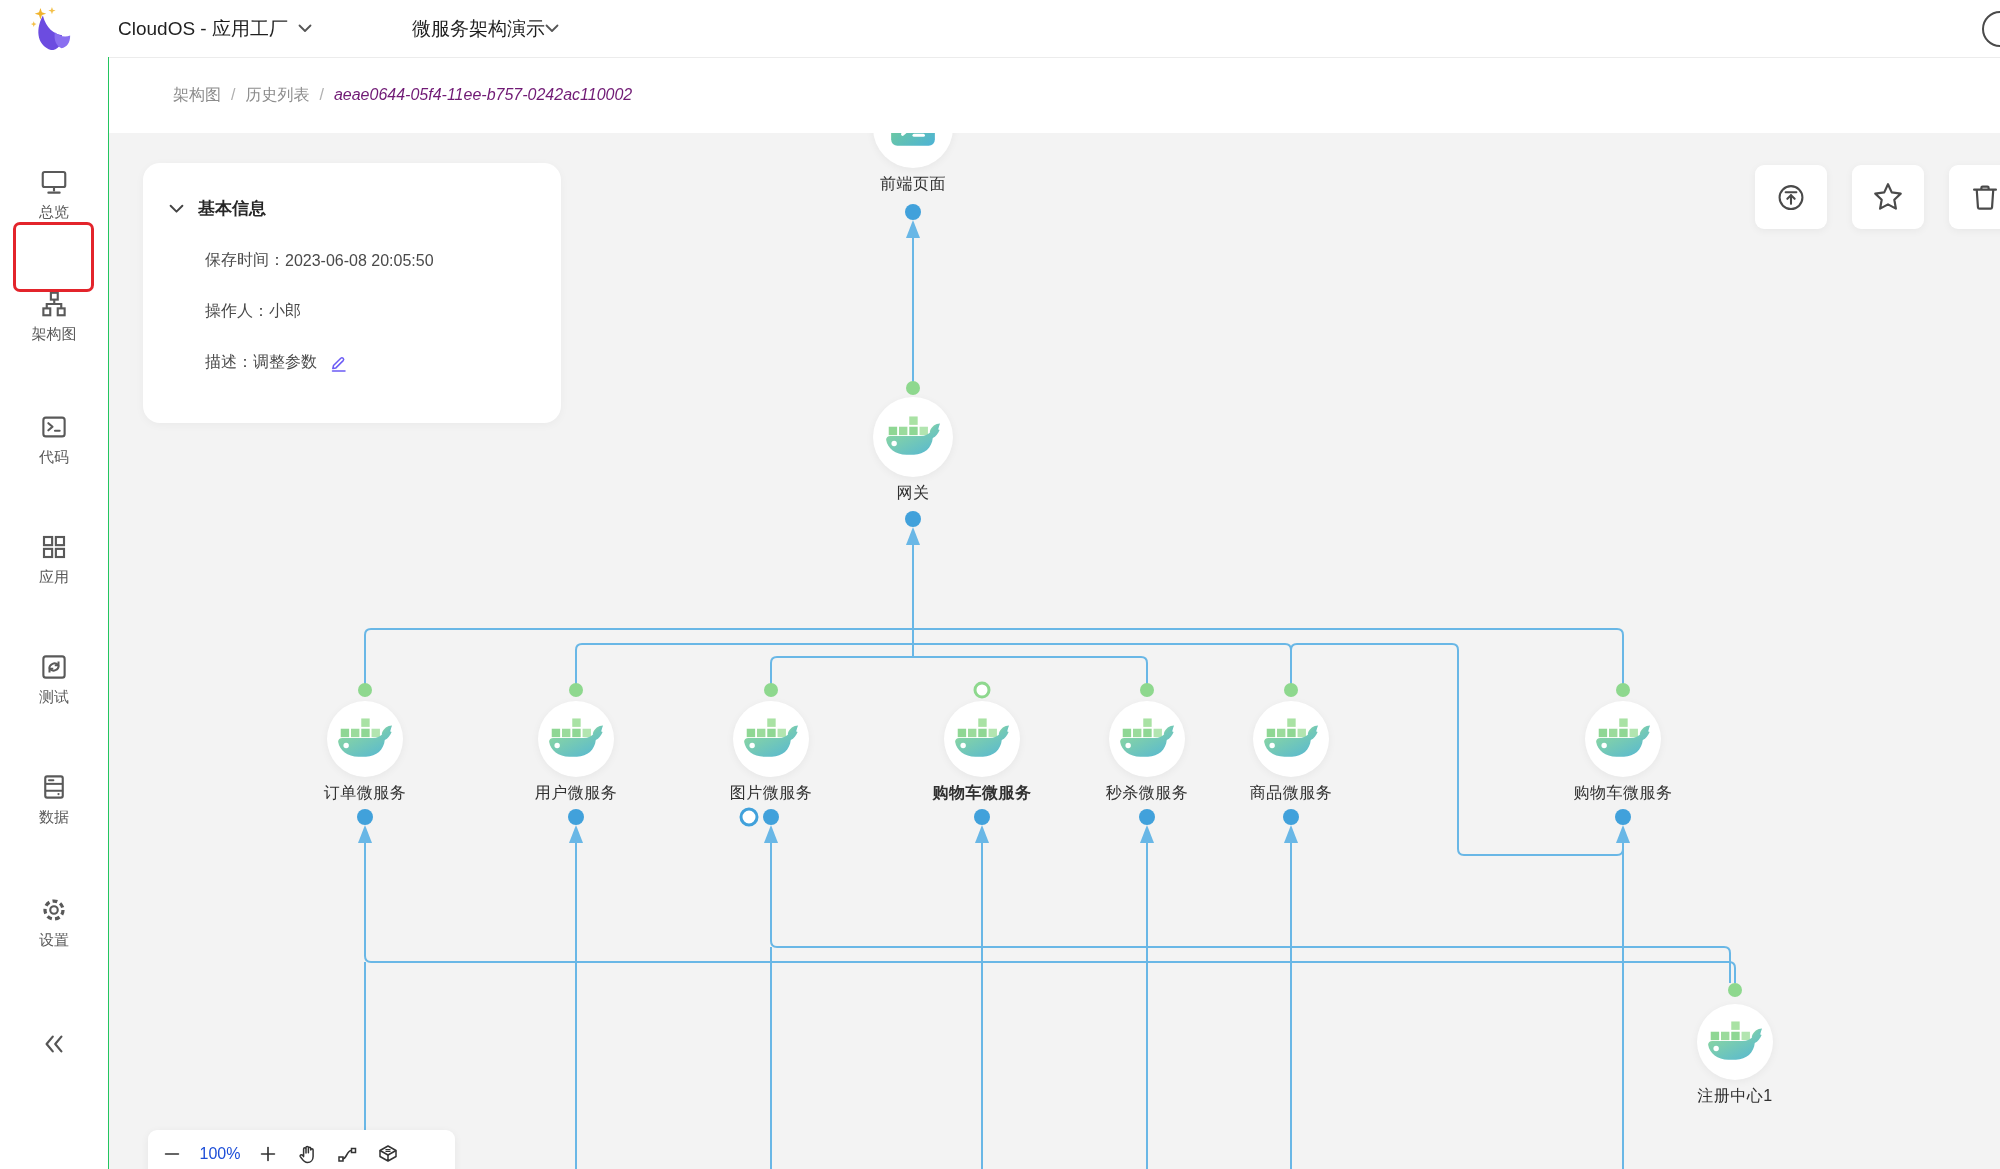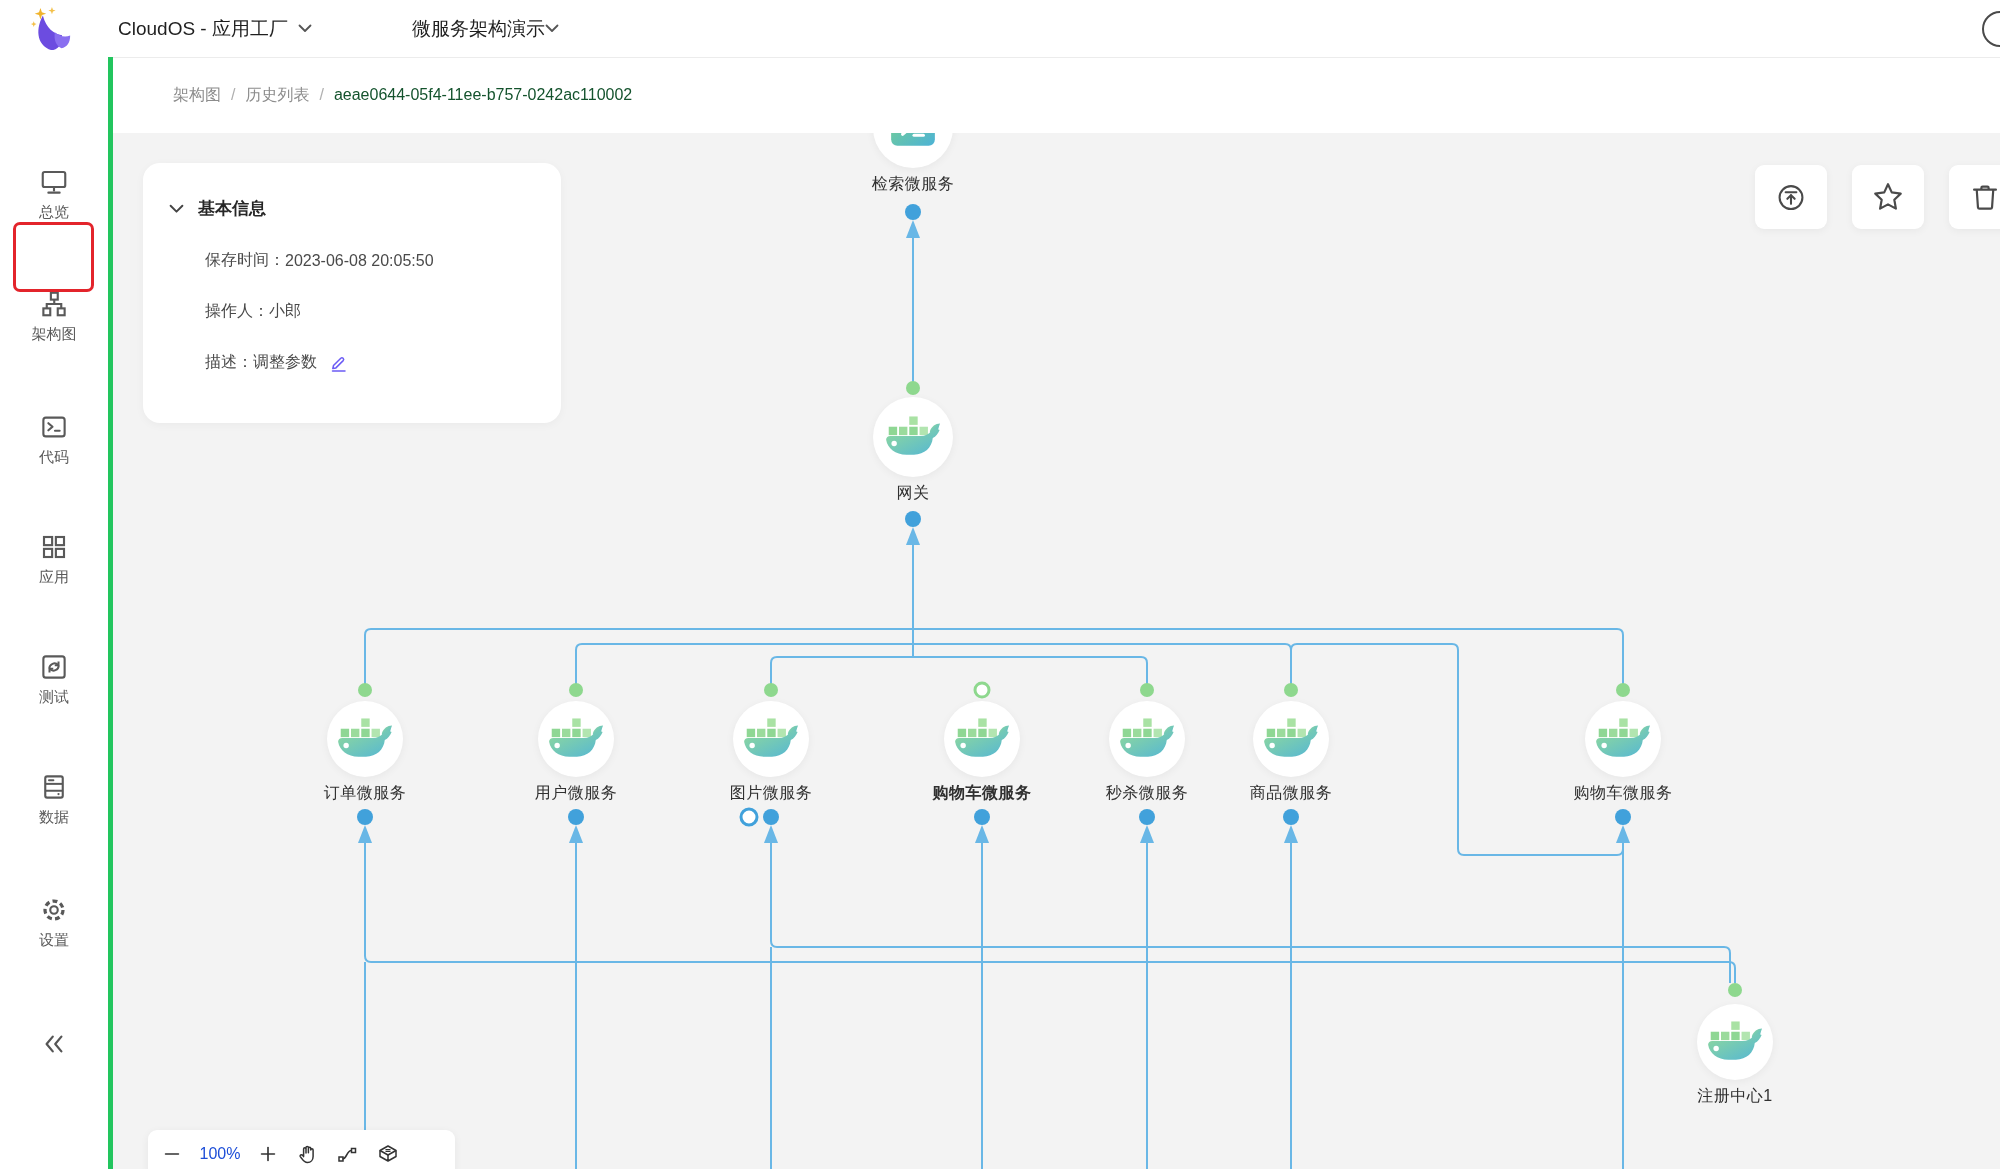--- a/index.html
+++ b/index.html
@@ -16,37 +16,37 @@
   .logo{width:46px;height:46px;margin-left:28px;flex:0 0 auto;}
   .app-switch{display:flex;align-items:center;gap:10px;margin-left:44px;font-size:19px;color:#1f1f1f;cursor:pointer;}
   .proj-switch{display:flex;align-items:center;gap:0;margin-left:100px;font-size:19px;color:#1f1f1f;cursor:pointer;}
   .chev{width:14px;height:9px;}
   .avatar-partial{
     position:absolute;left:1982px;top:11px;width:36px;height:36px;border-radius:50%;
     border:2px solid #4a4a4a;background:#fff;z-index:11;box-sizing:border-box;
   }
   .sidebar{
     position:absolute;left:0;top:57px;width:108px;bottom:0;background:#fff;
-    border-right:5px solid #22c55e;z-index:10;
+    border-right:1px solid #22c55e;z-index:10;
   }
   .side-item{position:absolute;left:0;width:108px;text-align:center;color:#595959;cursor:pointer;}
   .side-item svg{display:block;margin:0 auto;}
   .side-label{display:block;font-size:15px;margin-top:6px;color:#595959;}
   .highlight-box{
     position:absolute;left:13px;top:222px;width:81px;height:70px;border:3px solid #e3242b;
     border-radius:7px;z-index:12;pointer-events:none;box-sizing:border-box;
   }
   .collapse-btn{position:absolute;left:0;top:972px;width:108px;text-align:center;cursor:pointer;}
   .crumbbar{
     position:absolute;left:108px;top:57px;width:1892px;height:76px;background:#fff;z-index:5;
     display:flex;align-items:center;font-size:16px;
   }
   .crumbbar .sep{color:#b0b0b0;margin:0 10px;}
   .crumb-link{color:#8c8c8c;cursor:pointer;}
-  .crumb-cur{color:#14532d;}
+  .crumb-cur{color:#701a75;font-style:italic;}
   .crumb-wrap{margin-left:65px;display:flex;align-items:center;}
   
   .canvas{position:absolute;left:108px;top:133px;right:0;bottom:0;background:#f3f3f3;z-index:0;}
   svg.edges{position:absolute;left:0;top:0;z-index:1;}
   .edge{stroke:#69b7e6;stroke-width:2;fill:none;}
   .edge-arrow{fill:#69b7e6;stroke:none;}
   .port-green{fill:#8ed88e;}
   .port-blue{fill:#41a1db;}
   .port-green-hollow{fill:#fff;stroke:#8ed88e;stroke-width:3;}
   .port-blue-hollow{fill:#fff;stroke:#41a1db;stroke-width:3;}
@@ -160,21 +160,21 @@
 
 <div id="nodes-layer">
     <div class="node">
       <div class="node-circle" style="left: 873px; top: 88px; width: 80px; height: 80px;">
         <svg width="50" height="50" viewBox="0 0 48 48">
     <rect x="3" y="7" width="42" height="34" rx="6" fill="url(#termGrad)"></rect>
     <polyline points="14,18 21,24 14,30" fill="none" stroke="#fff" stroke-width="3" stroke-linecap="round" stroke-linejoin="round"></polyline>
     <line x1="25" y1="31" x2="34" y2="31" stroke="#fff" stroke-width="3" stroke-linecap="round"></line>
   </svg>
       </div>
-      <div class="node-label" style="left: 793px; top: 174px;">检索微服务</div>
+      <div class="node-label" style="left: 793px; top: 174px;">前端页面</div>
     </div>
     <div class="node">
       <div class="node-circle" style="left: 873px; top: 397px; width: 80px; height: 80px;">
         <svg width="56" height="44" viewBox="0 0 60 46">
     <rect x="26" y="1" width="9" height="9" fill="#a9e2a4"></rect>
     <rect x="4" y="12" width="9" height="9" fill="#8fd794"></rect>
     <rect x="15" y="12" width="9" height="9" fill="#9bdb9c"></rect>
     <rect x="26" y="12" width="9" height="9" fill="#8fd794"></rect>
     <rect x="37" y="12" width="9" height="9" fill="#b2e5b0"></rect>
     <path fill="url(#dockerGrad)" d="M48 17 C50 11.5 54 8.5 59 8.5 C57.2 12 57.6 15.5 55.4 17.6 L50 20 Z"></path>

